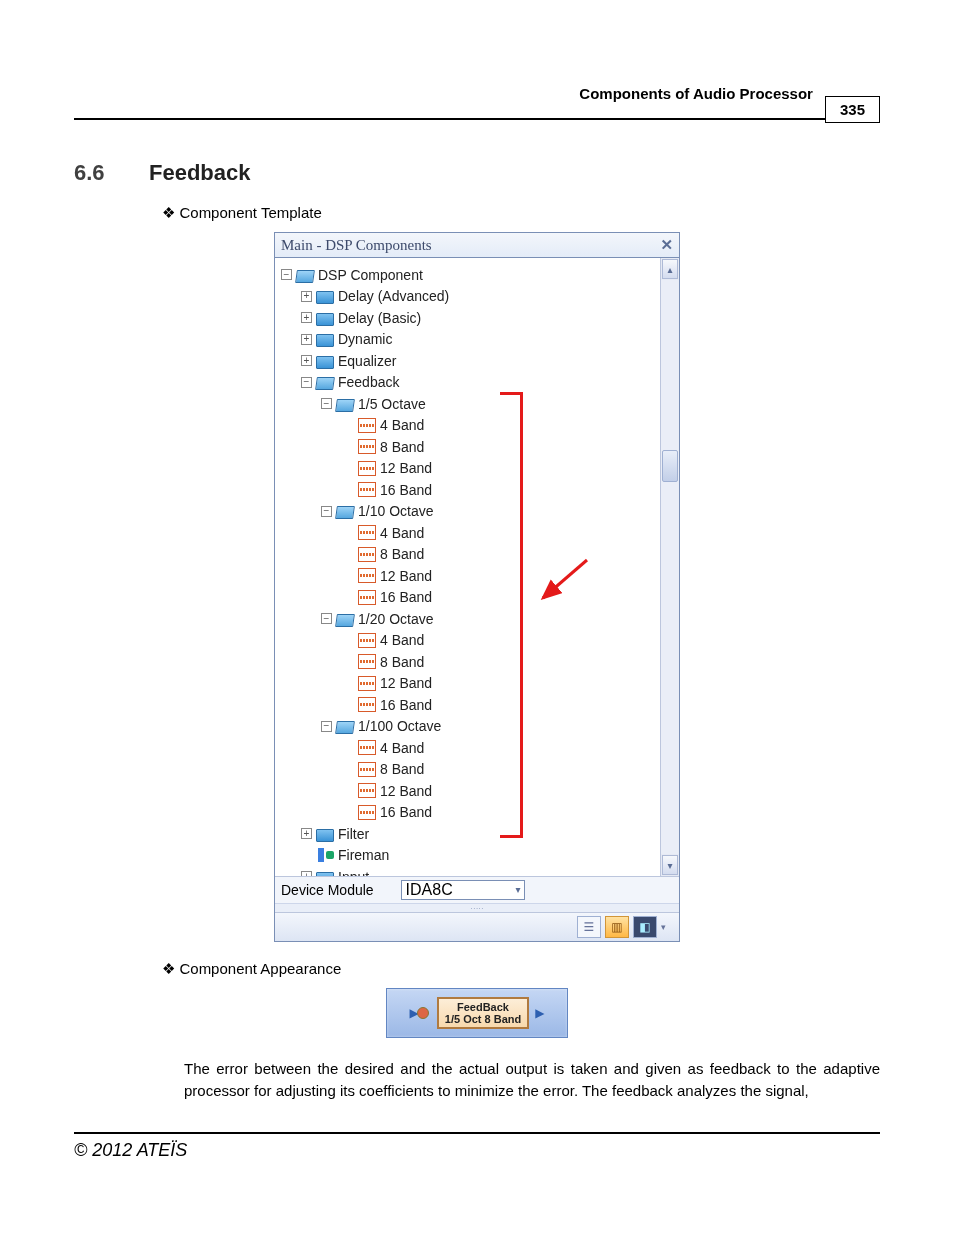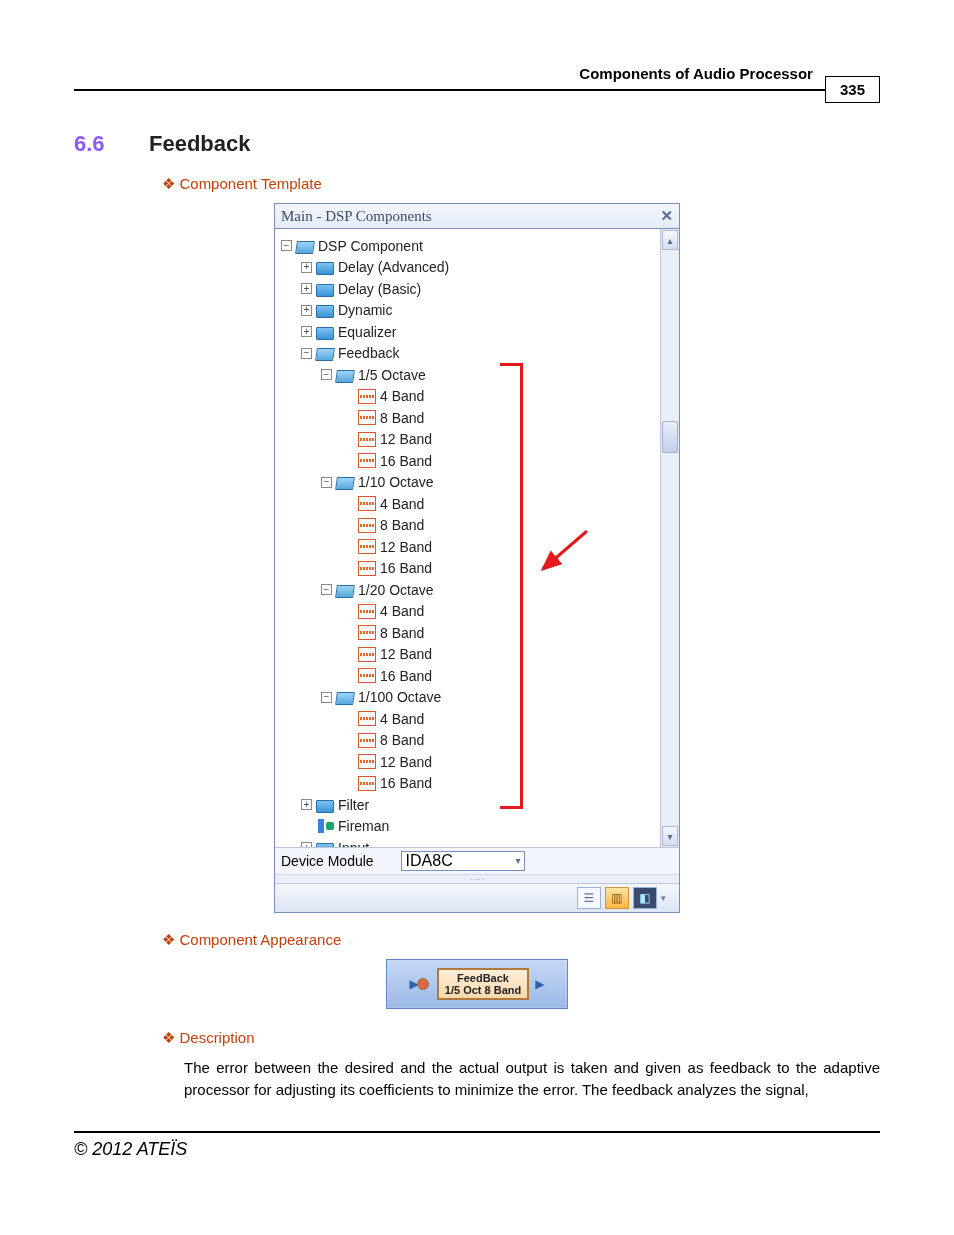--- a/index.html
+++ b/index.html
@@ -11,22 +11,23 @@
   }
   .page {
     padding: 60px 74px 30px 74px;
     box-sizing: border-box;
   }
   .header-line {
     border-bottom: 2px solid #000;
     display: flex;
     justify-content: flex-end;
     align-items: center;
-    padding-bottom: 2px;
+    padding-bottom: 11px;
     margin-bottom: 40px;
+    margin-top: 20px;
   }
   .header-title {
     font-weight: bold;
     font-size: 15px;
     margin-right: 12px;
   }
   .page-number-box {
     border: 1px solid #000;
     padding: 4px 14px;
     font-weight: bold;
@@ -36,31 +37,31 @@
     background: #fff;
   }
   .section-row {
     display: flex;
     margin-bottom: 18px;
   }
   .section-num {
     font-size: 22px;
     font-weight: bold;
     width: 75px;
-    color: #8b5cf6;
+    color: #404040;
   }
   .section-title {
     font-size: 22px;
     font-weight: bold;
     color: #222;
   }
   .sub-heading {
     margin-left: 88px;
     font-size: 15px;
-    color: #c2410c;
+    color: #000000;
     margin-bottom: 10px;
     margin-top: 18px;
   }
   .diamond {
     display: inline-block;
     margin-right: 4px;
   }
   .panel-wrap {
     width: 404px;
     margin: 0 auto 10px auto;
@@ -560,19 +561,16 @@
   <div class="component-appearance-wrap">
     <span class="play">▶</span>
     <span class="comp-dot"></span>
     <div class="comp-box">
       <span class="line1">FeedBack</span>
       <span class="line2">1/5 Oct 8 Band</span>
     </div>
     <span class="play">▶</span>
   </div>
 
-  <div class="sub-heading">
-    <span class="diamond">❖</span><span>Description</span>
-  </div>
   <div class="description-text">The error between the desired and the actual output is taken and given as feedback to the adaptive processor for adjusting its coefficients to minimize the error. The feedback analyzes the signal,</div>
 
   <div class="footer">© 2012 ATEÏS</div>
 </div>
 
 </body></html>

